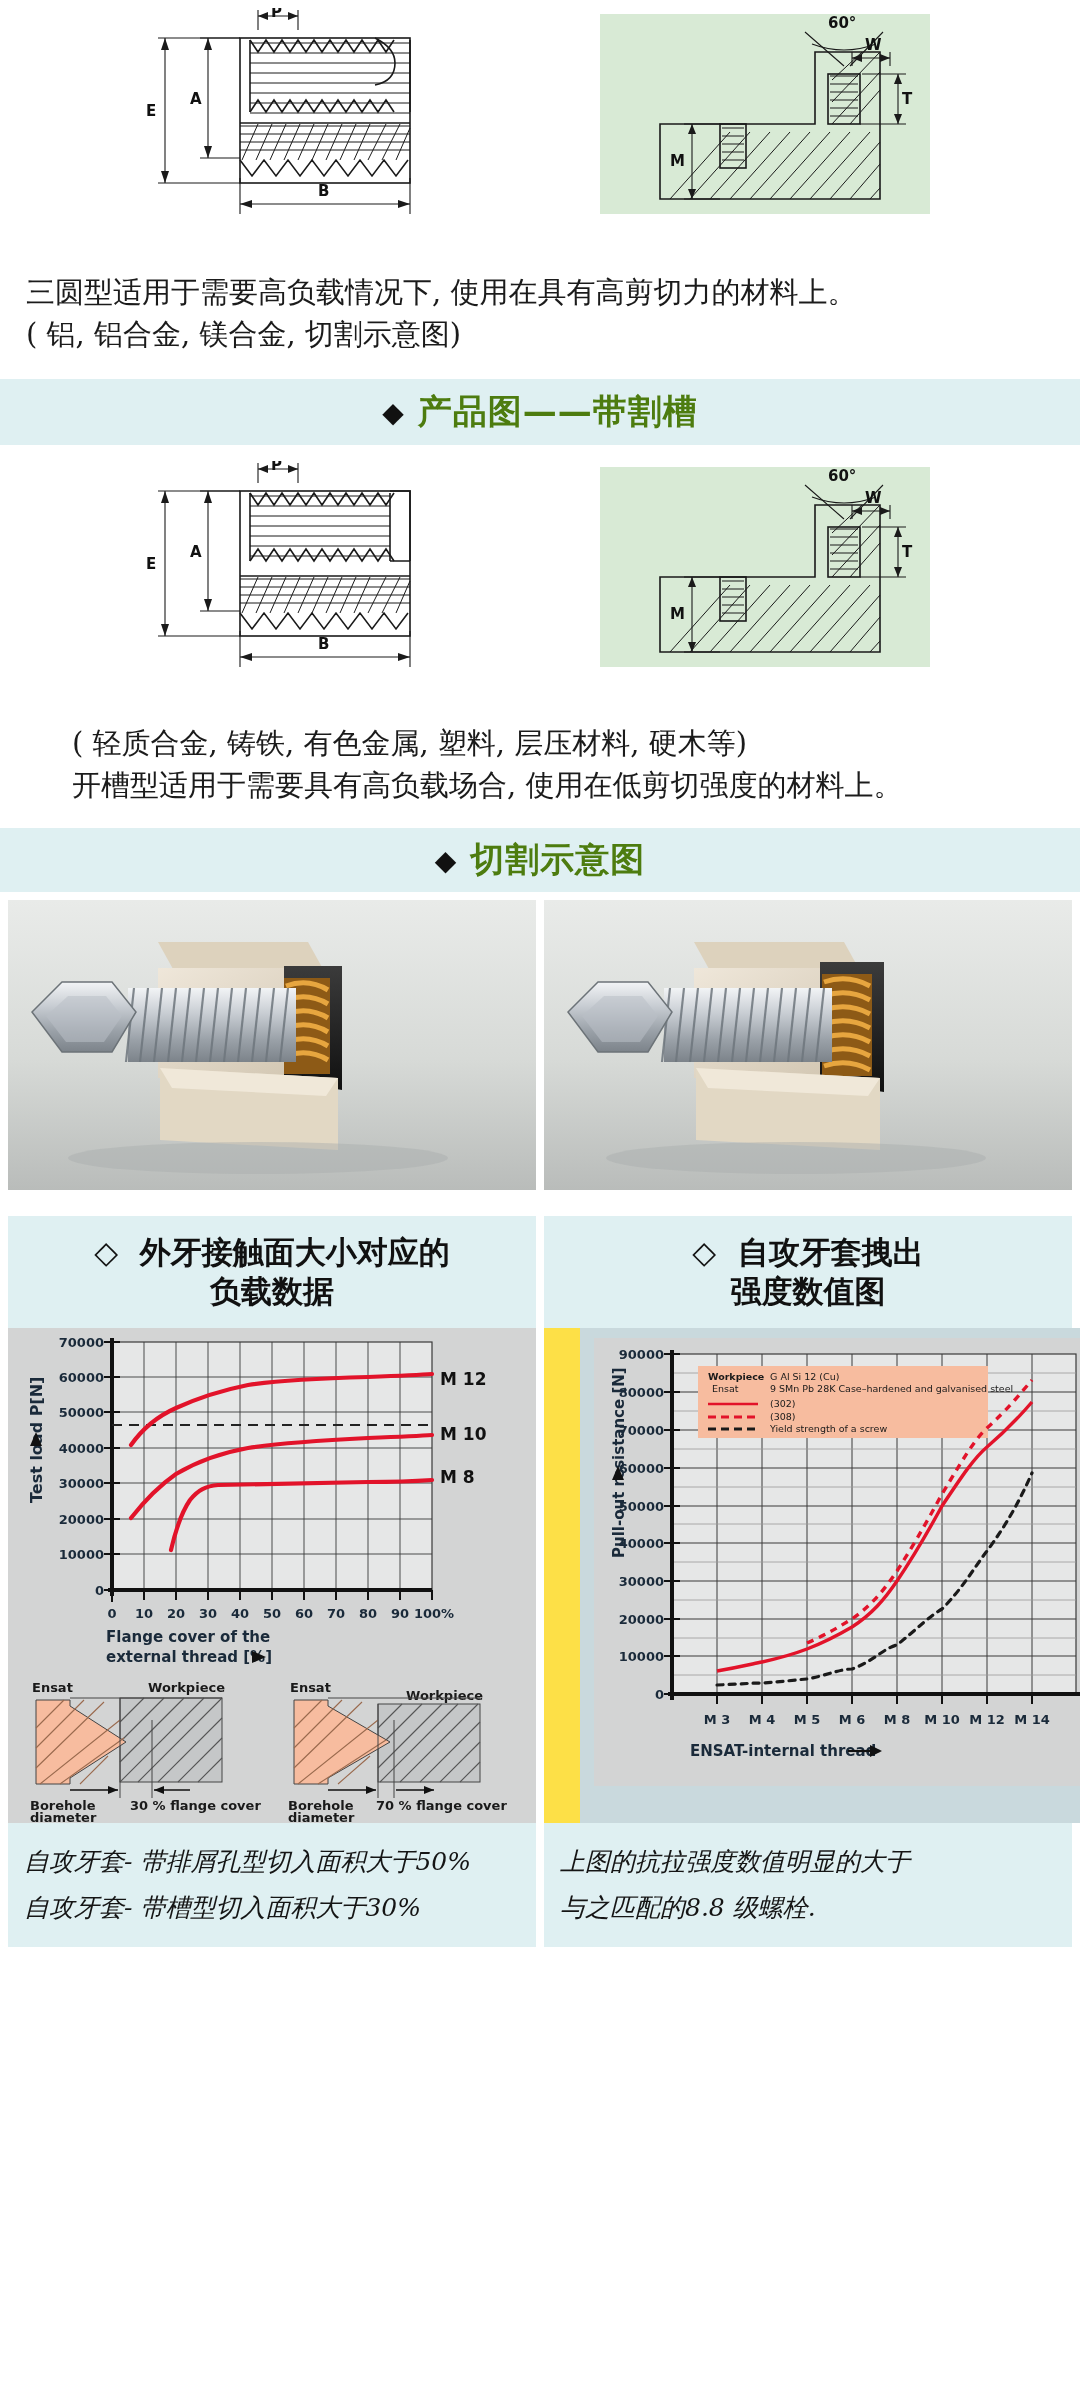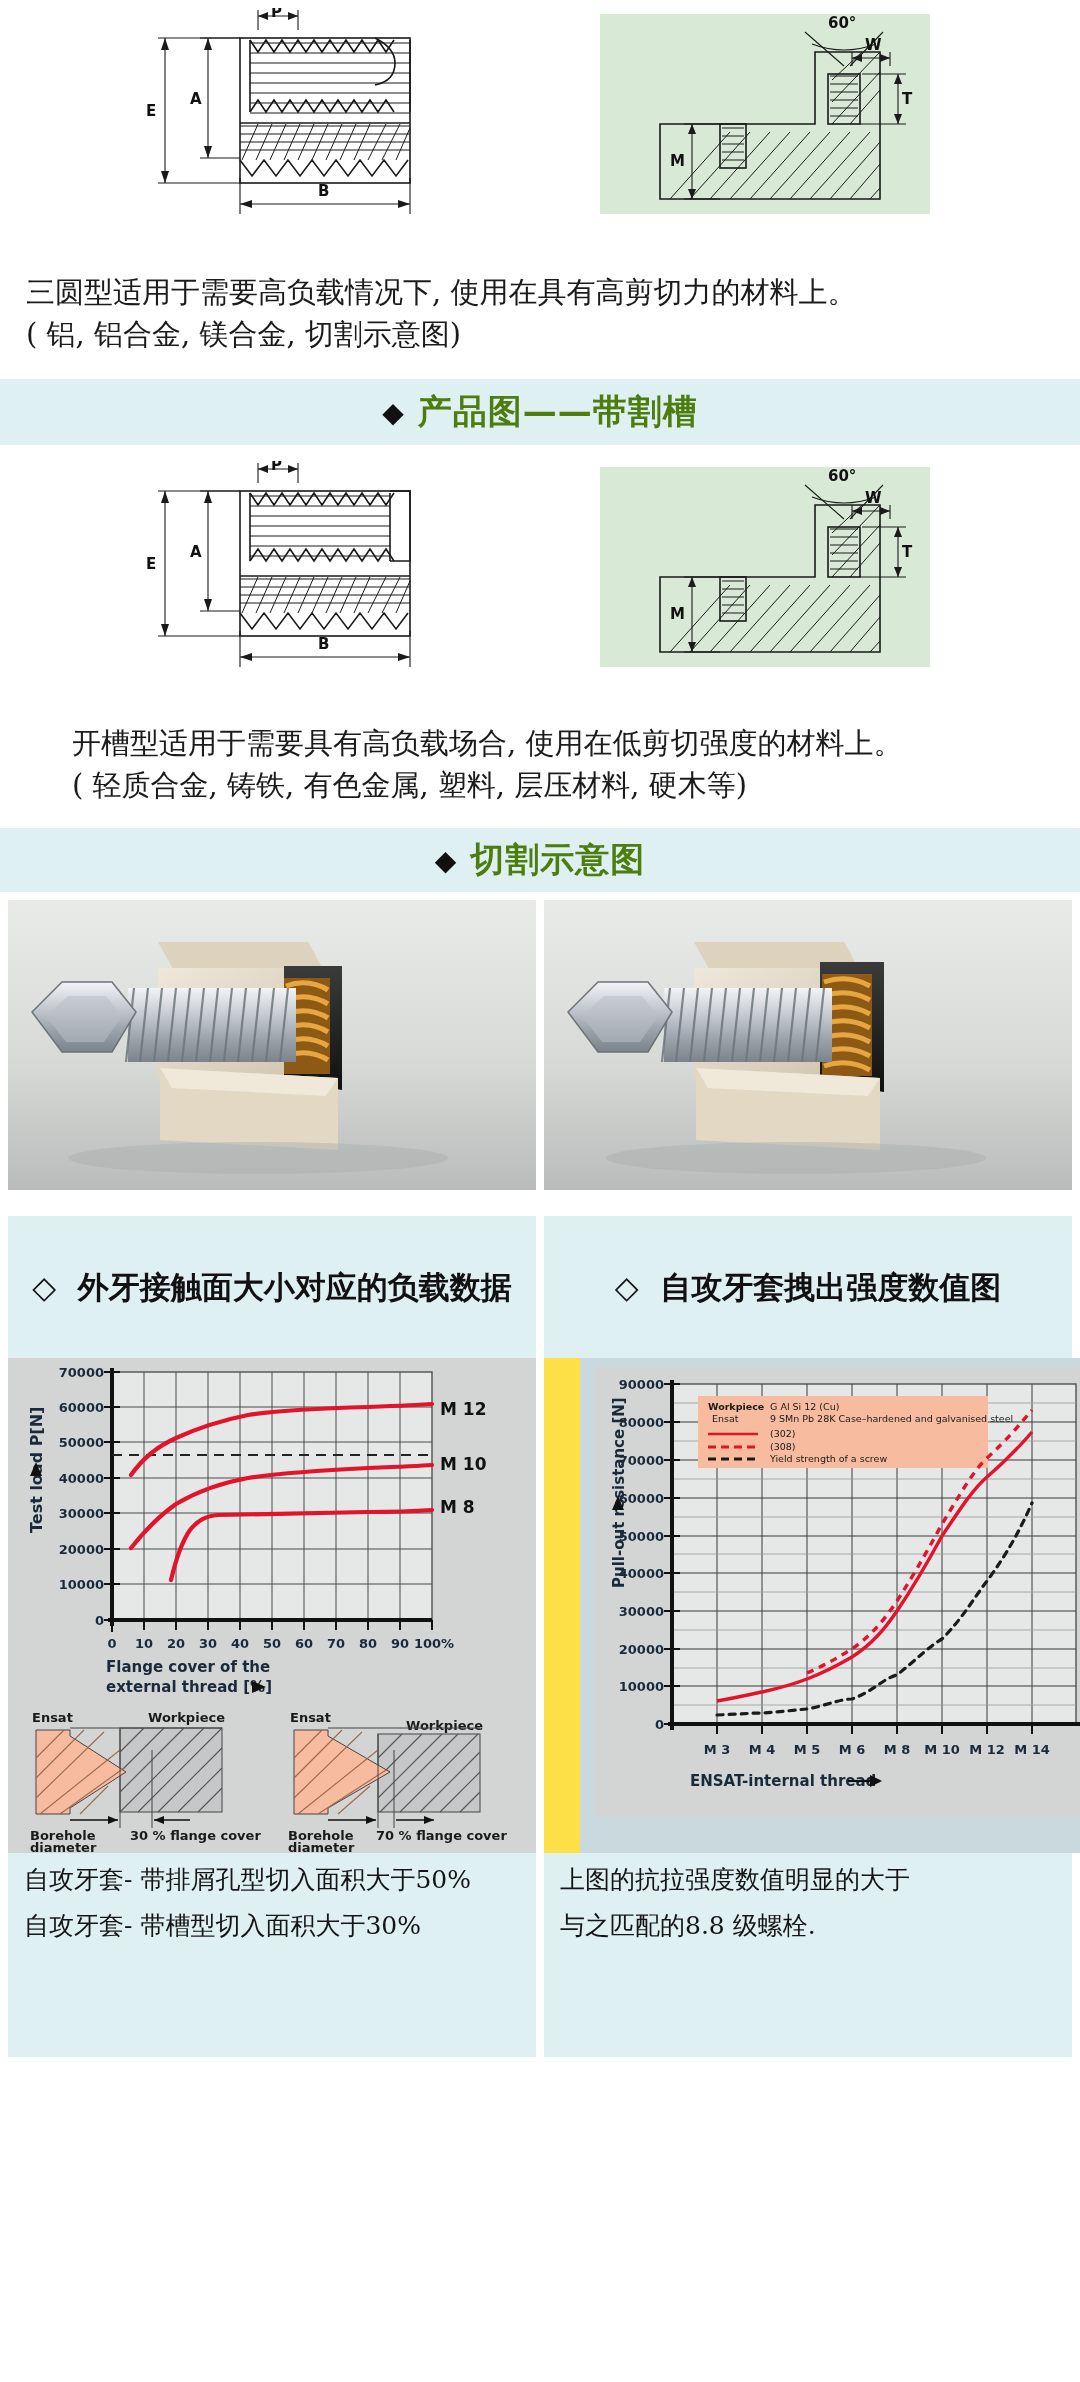--- a/index.html
+++ b/index.html
@@ -26,27 +26,27 @@
   .dim{stroke:#1a1a1a;stroke-width:1.1;fill:none}
   .lbl{font-family:"DejaVu Sans","Liberation Sans",sans-serif;font-size:15px;font-weight:700;fill:#111;}
 
   
   .photorow{display:flex;gap:8px;padding:0 8px;}
   .photo{position:relative;width:528px;height:290px;overflow:hidden;background:#cfd3d2;}
 
   
   .cols{display:flex;gap:8px;padding:0 8px;}
   .col{width:528px;}
-  .colhead{background:#dff0f2;height:142px;display:flex;flex-direction:row;
+  .colhead{background:#dff0f2;height:112px;display:flex;flex-direction:column;
            align-items:center;justify-content:center;text-align:center;}
   .colhead .l1{font-size:31px;font-weight:700;color:#111;
       font-family:"DejaVu Sans","Liberation Sans",sans-serif;line-height:1.25;}
   .chartbox{background:#d3d4d4;height:495px;position:relative;}
   .chartbox.right{background:#fde047;padding-left:36px;}
-  .footnote{background:#dff0f2;height:204px;padding:10px 16px 0 16px;box-sizing:border-box;}
+  .footnote{background:#dff0f2;height:124px;padding:22px 16px 0 16px;box-sizing:border-box;font-style:italic;}
   .footnote p{margin:0 0 12px 0;font-family:"DejaVu Serif","Liberation Serif",serif;
               font-size:25px;color:#151515;line-height:1.35;}
 
   .axlbl{font-family:"DejaVu Sans","Liberation Sans",sans-serif;font-weight:700;fill:#1a2a3a;}
   .tick{font-family:"DejaVu Sans","Liberation Sans",sans-serif;font-weight:700;fill:#1a2a3a;font-size:13px;}
   .serieslbl{font-family:"DejaVu Sans","Liberation Sans",sans-serif;font-weight:700;fill:#111;font-size:17px;}
   .legtxt{font-family:"DejaVu Sans","Liberation Sans",sans-serif;fill:#1a1a1a;font-size:9.5px;}
   .legtxtb{font-family:"DejaVu Sans","Liberation Sans",sans-serif;fill:#1a1a1a;font-size:9.5px;font-weight:700;}
   .hatchlbl{font-family:"DejaVu Sans","Liberation Sans",sans-serif;fill:#1a1a1a;font-size:13px;font-weight:700;}
 </style>
@@ -296,22 +296,22 @@
             <path d="M84 110 L120 110 M84 185 L120 185"></path>
           </g>
         <polygon points="92,110 88,120 96,120" fill="#1a1a1a"></polygon>
         <polygon points="92,185 88,175 96,175" fill="#1a1a1a"></polygon>
         <text class="lbl" x="70" y="152">M</text>
       </svg>
     </div>
   </div>
 
   <div style="padding:46px 0 22px 72px;">
+    <div class="cn-text">( 轻质合金, 铸铁, 有色金属, 塑料, 层压材料, 硬木等)</div>
     <div class="cn-text">开槽型适用于需要具有高负载场合, 使用在低剪切强度的材料上。</div>
-    <div class="cn-text">( 轻质合金, 铸铁, 有色金属, 塑料, 层压材料, 硬木等)</div>
   </div>
 
   <div class="band" style="height:64px;">
     <span class="diamond">◆</span>
     <span class="band-title">切割示意图</span>
   </div>
 
   <div class="photorow" style="margin-top:8px;">
     <div class="photo">
       <svg width="528" height="290" viewBox="0 0 528 290">

